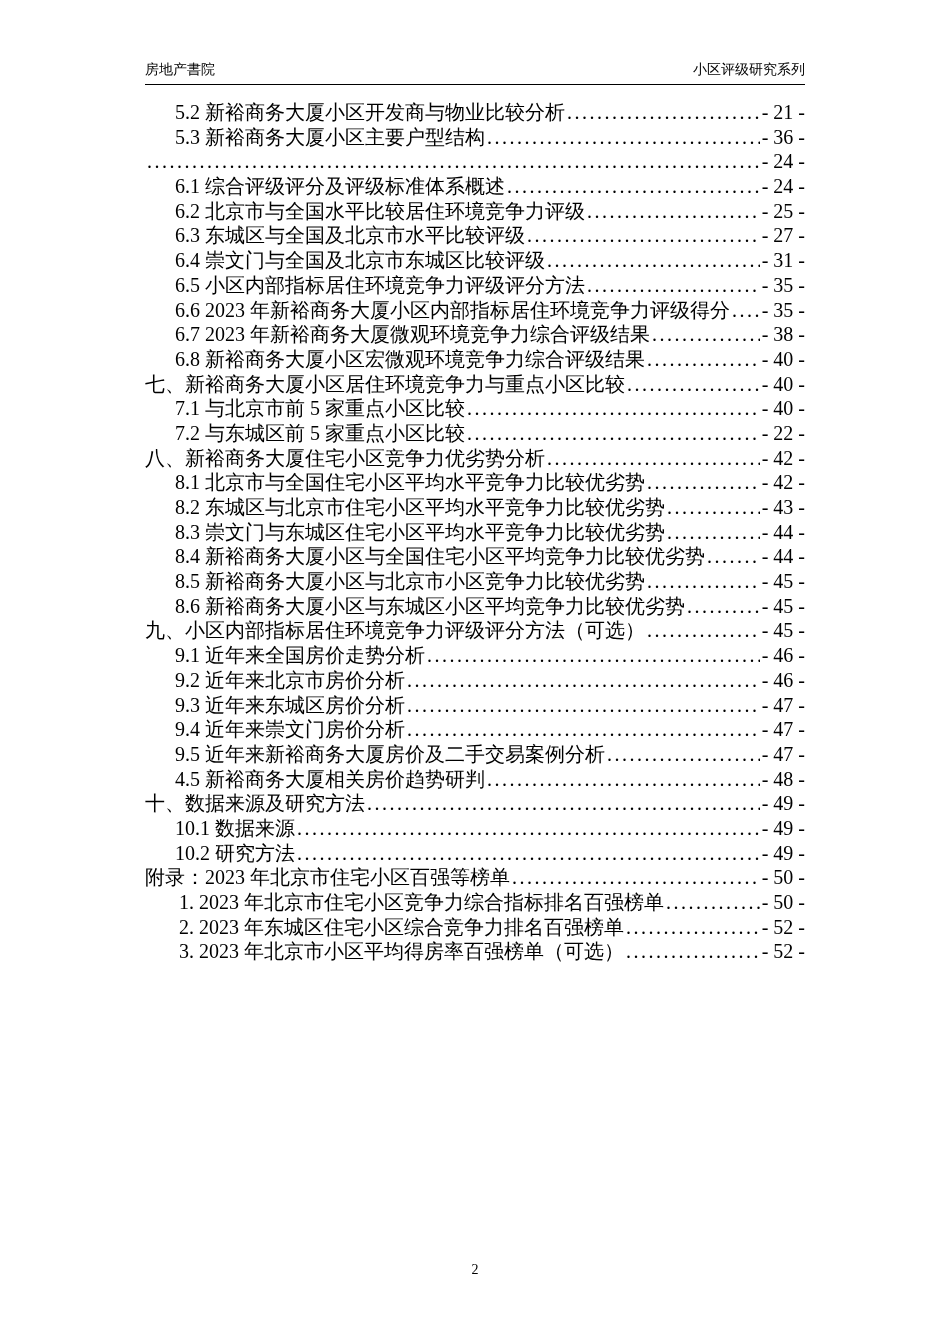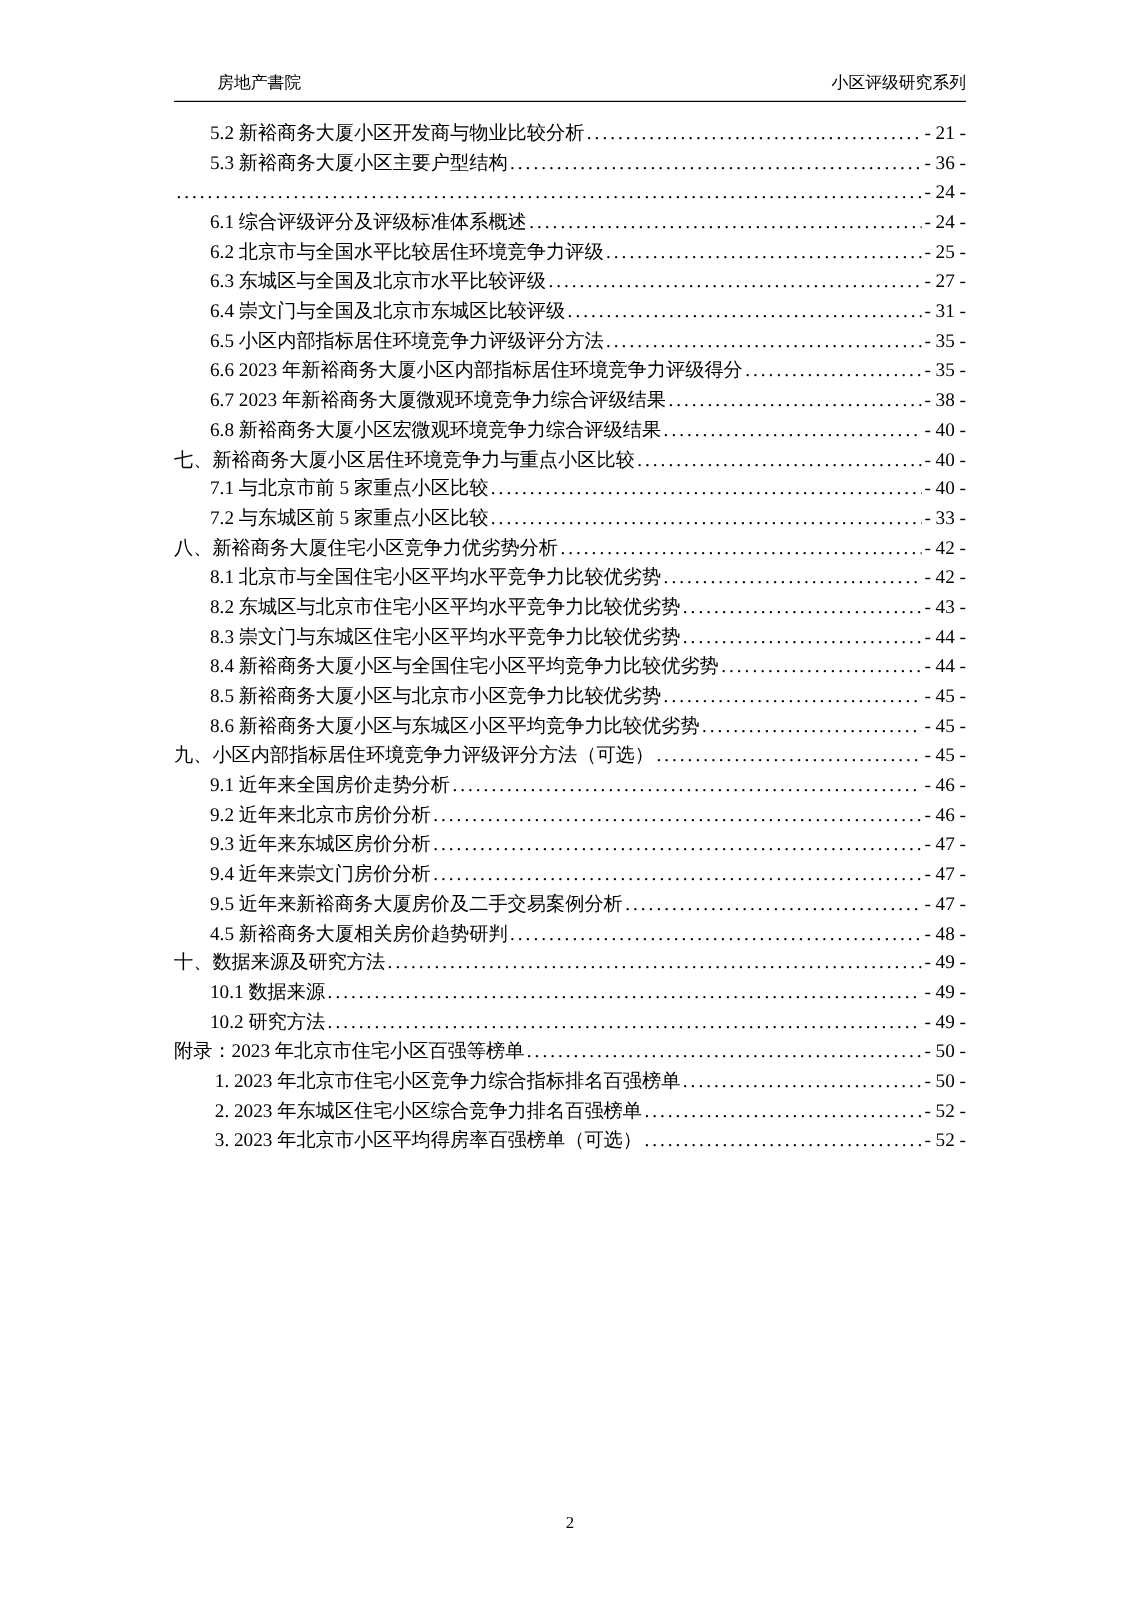--- a/index.html
+++ b/index.html
@@ -19,43 +19,42 @@
   .doc-header {
     position: absolute;
     top: 60px;
     left: 145px;
     right: 145px;
     display: flex;
     justify-content: space-between;
     align-items: baseline;
     font-size: 14px;
     line-height: 20px;
-    margin-left: 36px;
   }
   .header-rule {
     position: absolute;
     top: 84px;
     left: 145px;
     right: 145px;
     height: 0;
     border: none;
     border-top: 1.4px solid #000000;
     margin: 0;
   }
   .toc {
     position: absolute;
     top: 100px;
     left: 145px;
     right: 145px;
   }
   .toc-row {
     display: flex;
-    align-items: flex-end;
+    align-items: center;
     height: 24.7px;
-    font-size: 16px;
+    font-size: 20px;
     line-height: 24.7px;
     white-space: nowrap;
   }
   .toc-row.level-1 { padding-left: 0; }
   .toc-row.level-2 { padding-left: 30px; }
   .toc-row.level-3 { padding-left: 34px; }
   .toc-text {
     flex: 0 0 auto;
   }
   .toc-dots {
@@ -152,21 +151,21 @@
     <span class="toc-page">- 40 -</span>
   </div>
       <div class="toc-row level-2">
     <span class="toc-text">7.1 与北京市前 5 家重点小区比较</span>
     <span class="toc-dots">............................................................................................................................................................................................................................................................................................................</span>
     <span class="toc-page">- 40 -</span>
   </div>
       <div class="toc-row level-2">
     <span class="toc-text">7.2 与东城区前 5 家重点小区比较</span>
     <span class="toc-dots">............................................................................................................................................................................................................................................................................................................</span>
-    <span class="toc-page">- 33 -</span>
+    <span class="toc-page">- 22 -</span>
   </div>
       <div class="toc-row level-1">
     <span class="toc-text">八、新裕商务大厦住宅小区竞争力优劣势分析</span>
     <span class="toc-dots">............................................................................................................................................................................................................................................................................................................</span>
     <span class="toc-page">- 42 -</span>
   </div>
       <div class="toc-row level-2">
     <span class="toc-text">8.1 北京市与全国住宅小区平均水平竞争力比较优劣势</span>
     <span class="toc-dots">............................................................................................................................................................................................................................................................................................................</span>
     <span class="toc-page">- 42 -</span>

